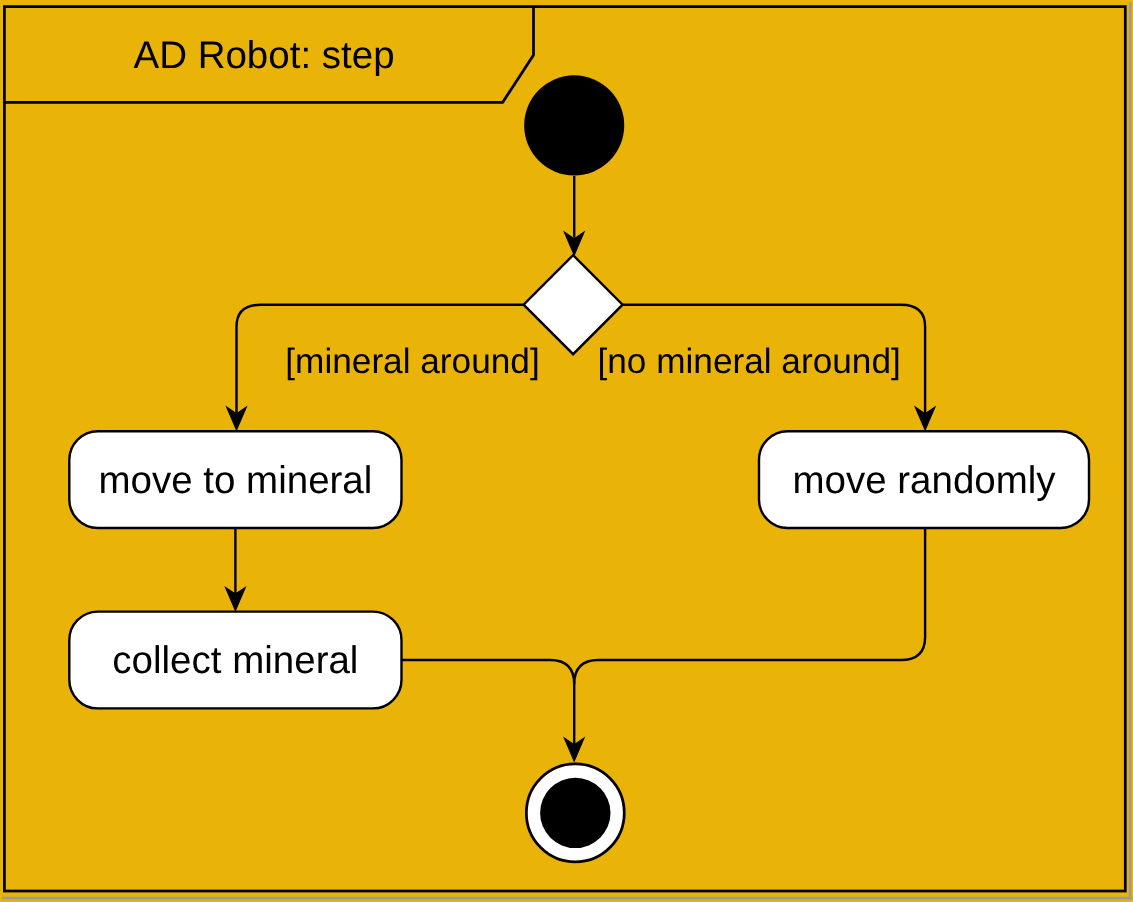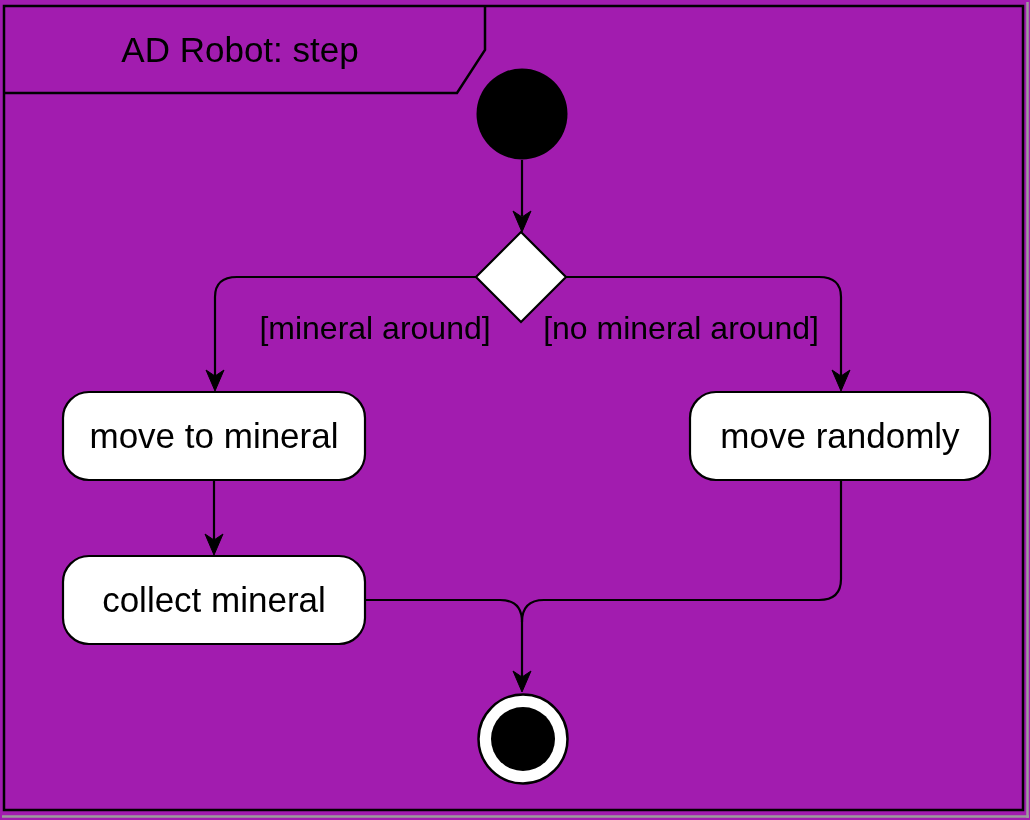--- a/index.html
+++ b/index.html
@@ -4,21 +4,21 @@
 <style>
   html, body {
     margin: 0;
     padding: 0;
     background: #ffffff;
   }
   .stage {
     position: relative;
     width: 1030px;
     height: 820px;
-    background: #a21caf;
+    background: #eab308;
     font-family: "Liberation Sans", sans-serif;
   }
   svg { display: block; }
 
   .frame-line {
     fill: none;
     stroke: var(--stroke, #000000);
     stroke-width: 2.5;
   }
   .page-edge {

